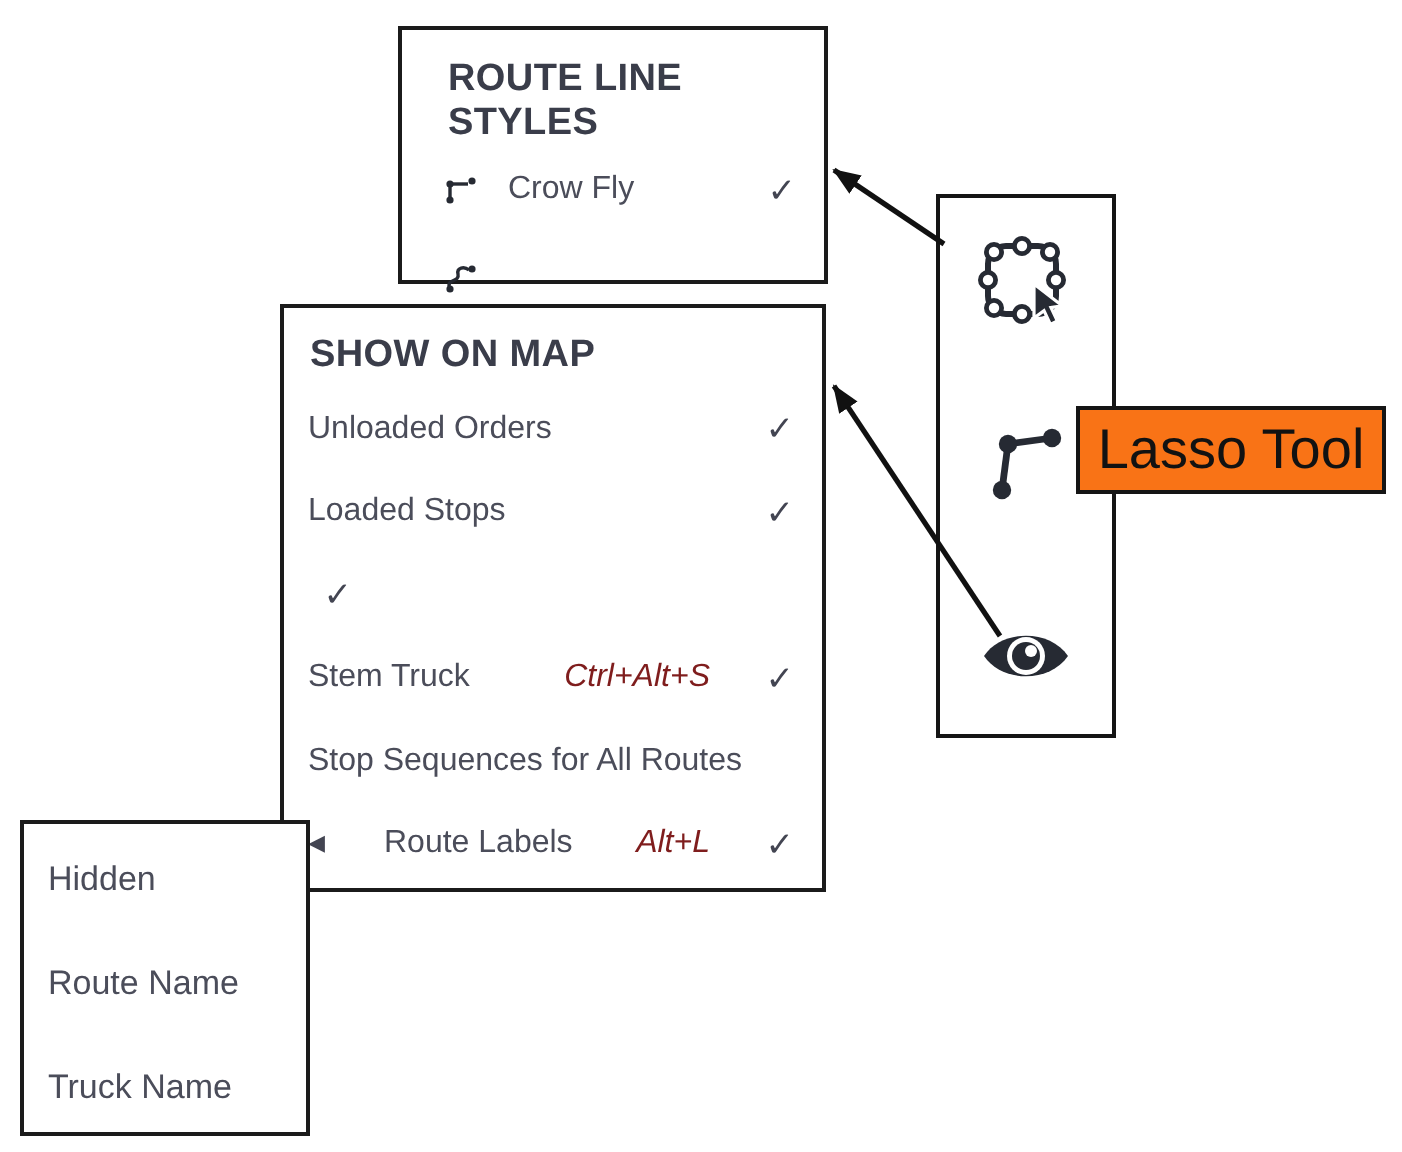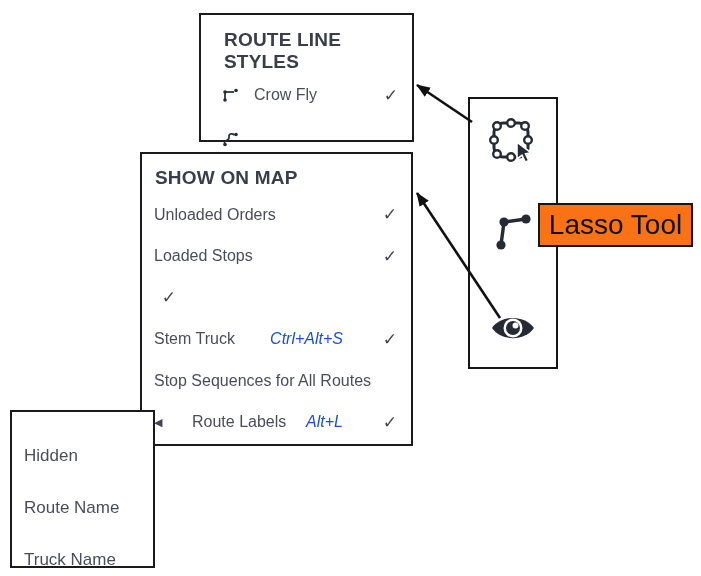--- a/index.html
+++ b/index.html
@@ -7,32 +7,32 @@
           font-family:"Liberation Sans", sans-serif;}
 
   .menu{position:absolute;background:#fff;border:2px solid #1b1b1b;box-sizing:border-box;}
 
   
   #rls-menu{left:199px;top:13px;width:215px;height:129px;padding:10px 14px 0 20px;z-index:1;}
   .menu-title{font-size:19px;font-weight:700;color:#3a3d4a;letter-spacing:.2px;margin:4px 0 0 3px;}
   .mrow{display:flex;align-items:center;height:44px;}
   .mi-icon{width:22px;height:20px;margin-right:11px;flex:0 0 auto;display:flex;align-items:center;}
   .mi-label{flex:1 1 auto;font-size:16px;color:#4b4d5a;white-space:nowrap;}
-  .mi-shortcut{font-size:16px;font-style:italic;color:#1d4ed8;margin-right:32px;white-space:nowrap;text-align:center;}
+  .mi-shortcut{font-size:16px;font-style:italic;color:#7f1d1d;margin-right:20px;white-space:nowrap;text-align:center;}
   .mi-check{flex:0 0 22px;text-align:right;font-size:17px;color:#434552;}
 
   
   #som-menu{left:140px;top:152px;width:273px;height:294px;padding:10px 14px 2px 12px;z-index:1;}
   #som-menu .mrow{height:41.5px;}
   #som-menu .menu-title{margin:3px 0 5px 1px;}
   .mi-subarrow{flex:0 0 16px;margin-right:22px;font-size:11px;color:#434552;line-height:1;}
 
   
   #labels-submenu{left:10px;top:410px;width:145px;height:158px;padding:2px 0 0 12px;z-index:3;}
-  #labels-submenu .mrow{height:52px;align-items:flex-end;}
+  #labels-submenu .mrow{height:52px;}
   #labels-submenu .mi-label{font-size:17px;}
 
   
   #toolbar{position:absolute;left:468px;top:97px;width:90px;height:272px;background:#fff;
            border:2px solid #151515;box-sizing:border-box;z-index:2;}
   .tool{position:absolute;left:0;width:100%;display:flex;justify-content:center;}
   #tool-lasso{top:17px;}
   #tool-route{top:110px;}
   #tool-eye{top:213px;}
 

